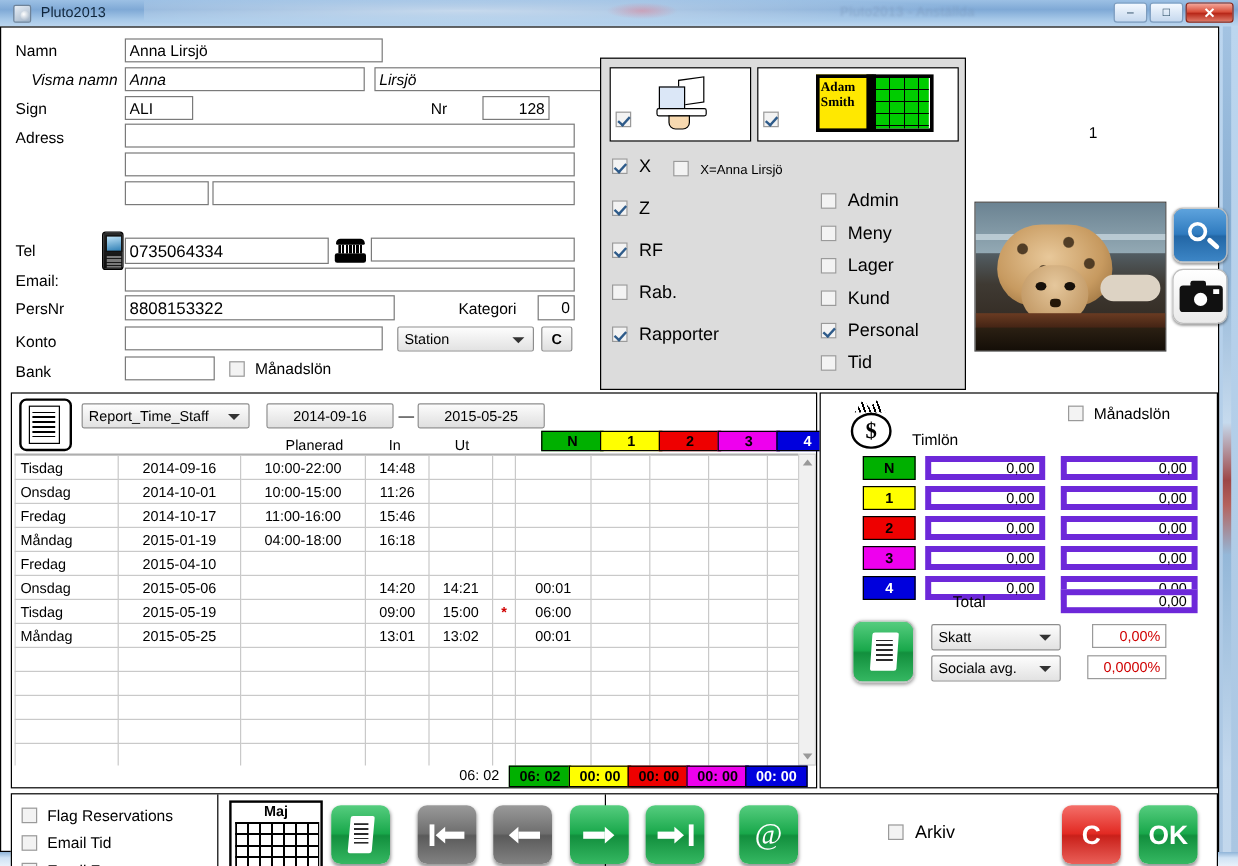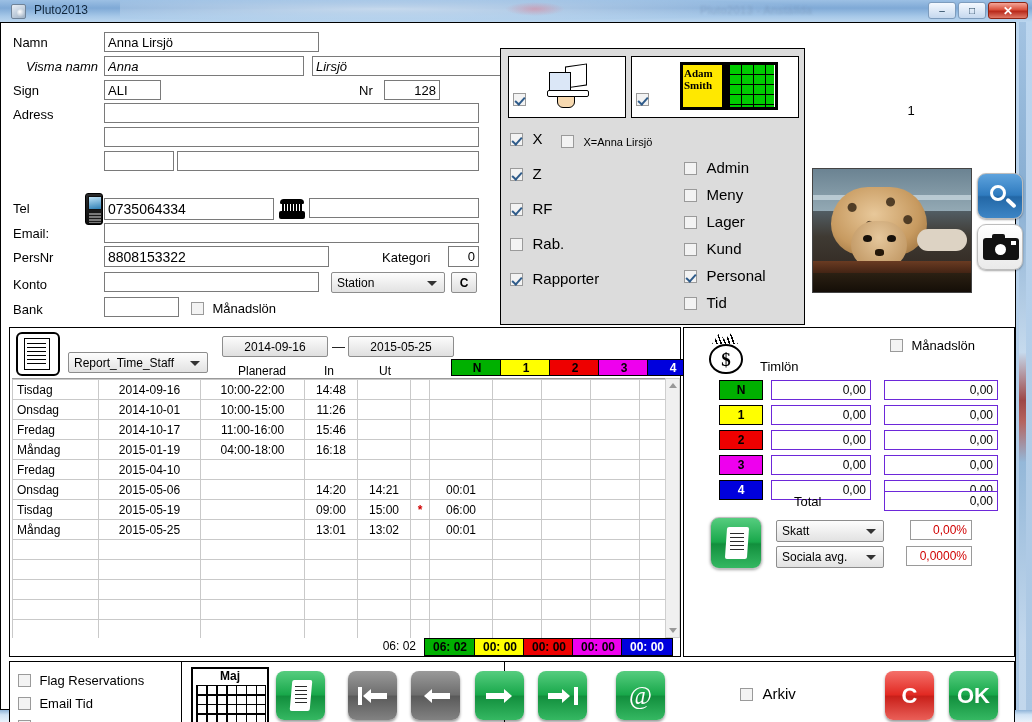--- a/index.html
+++ b/index.html
@@ -170,21 +170,21 @@
   }
 
   
   #spanel{ position:absolute; left:682px; top:304px; width:332px; height:330px; border:1px solid #000; background:#fff;}
   .sbadge{
     width:44px;height:20px;border:1px solid #000;
     display:flex;align-items:center;justify-content:center;
     font-size:12px;font-weight:bold;
   }
   .sfld{
-    height:20px;border:1px solid #6d28d9;background:#fff;
+    height:20px;border:5px solid #6d28d9;background:#fff;
     font-size:12px;text-align:right;padding:0 4px; color:#000;
     display:flex;align-items:center;justify-content:flex-end;
   }
   .pctfld{
     height:20px;border:1px solid #9a9a9a;background:#fff;
     font-size:12px;padding:0 4px;color:#d00000;
     display:flex;align-items:center;justify-content:flex-end;
   }
   .grp{
     position:absolute; border:1px solid #b9b9b9; border-radius:3px;
@@ -251,21 +251,21 @@
       <div class="lbl" style="position:absolute;left:4px;top:4px;">Namn</div>
       <input class="fld" style="position: absolute; left: 95px; top: 1px; width: 215px; height: 20px;" value="Anna Lirsjö">
 
       <div class="lbl" style="position:absolute;left:17px;top:28px;font-style:italic;">Visma namn</div>
       <input class="fld ital" style="position: absolute; left: 303px; top: 25px; width: 197px; height: 20px;" value="Lirsjö">
       <input class="fld ital" style="position: absolute; left: 95px; top: 25px; width: 200px; height: 20px;" value="Anna">
 
       <div class="lbl" style="position:absolute;left:4px;top:52px;">Sign</div>
       <input class="fld" style="position: absolute; left: 95px; top: 49px; width: 57px; height: 20px;" value="ALI">
       <div class="lbl" style="position:absolute;left:350px;top:52px;">Nr</div>
-      <input class="fld rt" style="position: absolute; left: 375px; top: 49px; width: 56px; height: 20px;" value="128">
+      <input class="fld rt" style="position: absolute; left: 393px; top: 49px; width: 56px; height: 20px;" value="128">
 
       <div class="lbl" style="position:absolute;left:4px;top:76px;">Adress</div>
       <input class="fld" style="position: absolute; left: 95px; top: 72px; width: 375px; height: 20px;" value="">
       <input class="fld" style="position: absolute; left: 95px; top: 96px; width: 375px; height: 20px;" value="">
       <input class="fld" style="position: absolute; left: 95px; top: 120px; width: 70px; height: 20px;" value="">
       <input class="fld" style="position: absolute; left: 168px; top: 120px; width: 302px; height: 20px;" value="">
 
       <div class="lbl" style="position:absolute;left:4px;top:170px;">Tel</div>
 
       <div style="position:absolute;left:76px;top:162px;width:18px;height:32px;background:linear-gradient(180deg,#2a2a2a,#0d0d0d);border:1px solid #000;border-radius:3px;">
@@ -428,21 +428,21 @@
     </div>
 
     <div id="tpanel">
 
       <div class="docicon">
         <div style="position:absolute;left:6px;top:4px;width:26px;height:32px;border:1.5px solid #000;background:#fff;"></div>
         <div style="position:absolute;left:9px;top:9px;width:19px;height:22px;
              background:repeating-linear-gradient(180deg,#000 0 1.5px,transparent 1.5px 4px);"></div>
       </div>
 
-      <div class="combo" style="position:absolute;left:58px;top:8px;width:140px;height:21px;margin-top:16px;">
+      <div class="combo" style="position:absolute;left:58px;top:8px;width:140px;height:21px;">
         <span>Report_Time_Staff</span>
         <span class="arw"></span>
       </div>
       <div class="btn3d" style="position:absolute;left:212px;top:8px;width:106px;height:21px;">2014-09-16</div>
       <div style="position:absolute;left:322px;top:11px;font-size:13px;">—</div>
       <div class="btn3d" style="position:absolute;left:338px;top:8px;width:106px;height:21px;">2015-05-25</div>
 
       <div class="hdr-lbl" style="left:206px;top:36px;width:92px;">Planerad</div>
       <div class="hdr-lbl" style="left:292px;top:36px;width:54px;">In</div>
       <div class="hdr-lbl" style="left:348px;top:36px;width:54px;">Ut</div>

